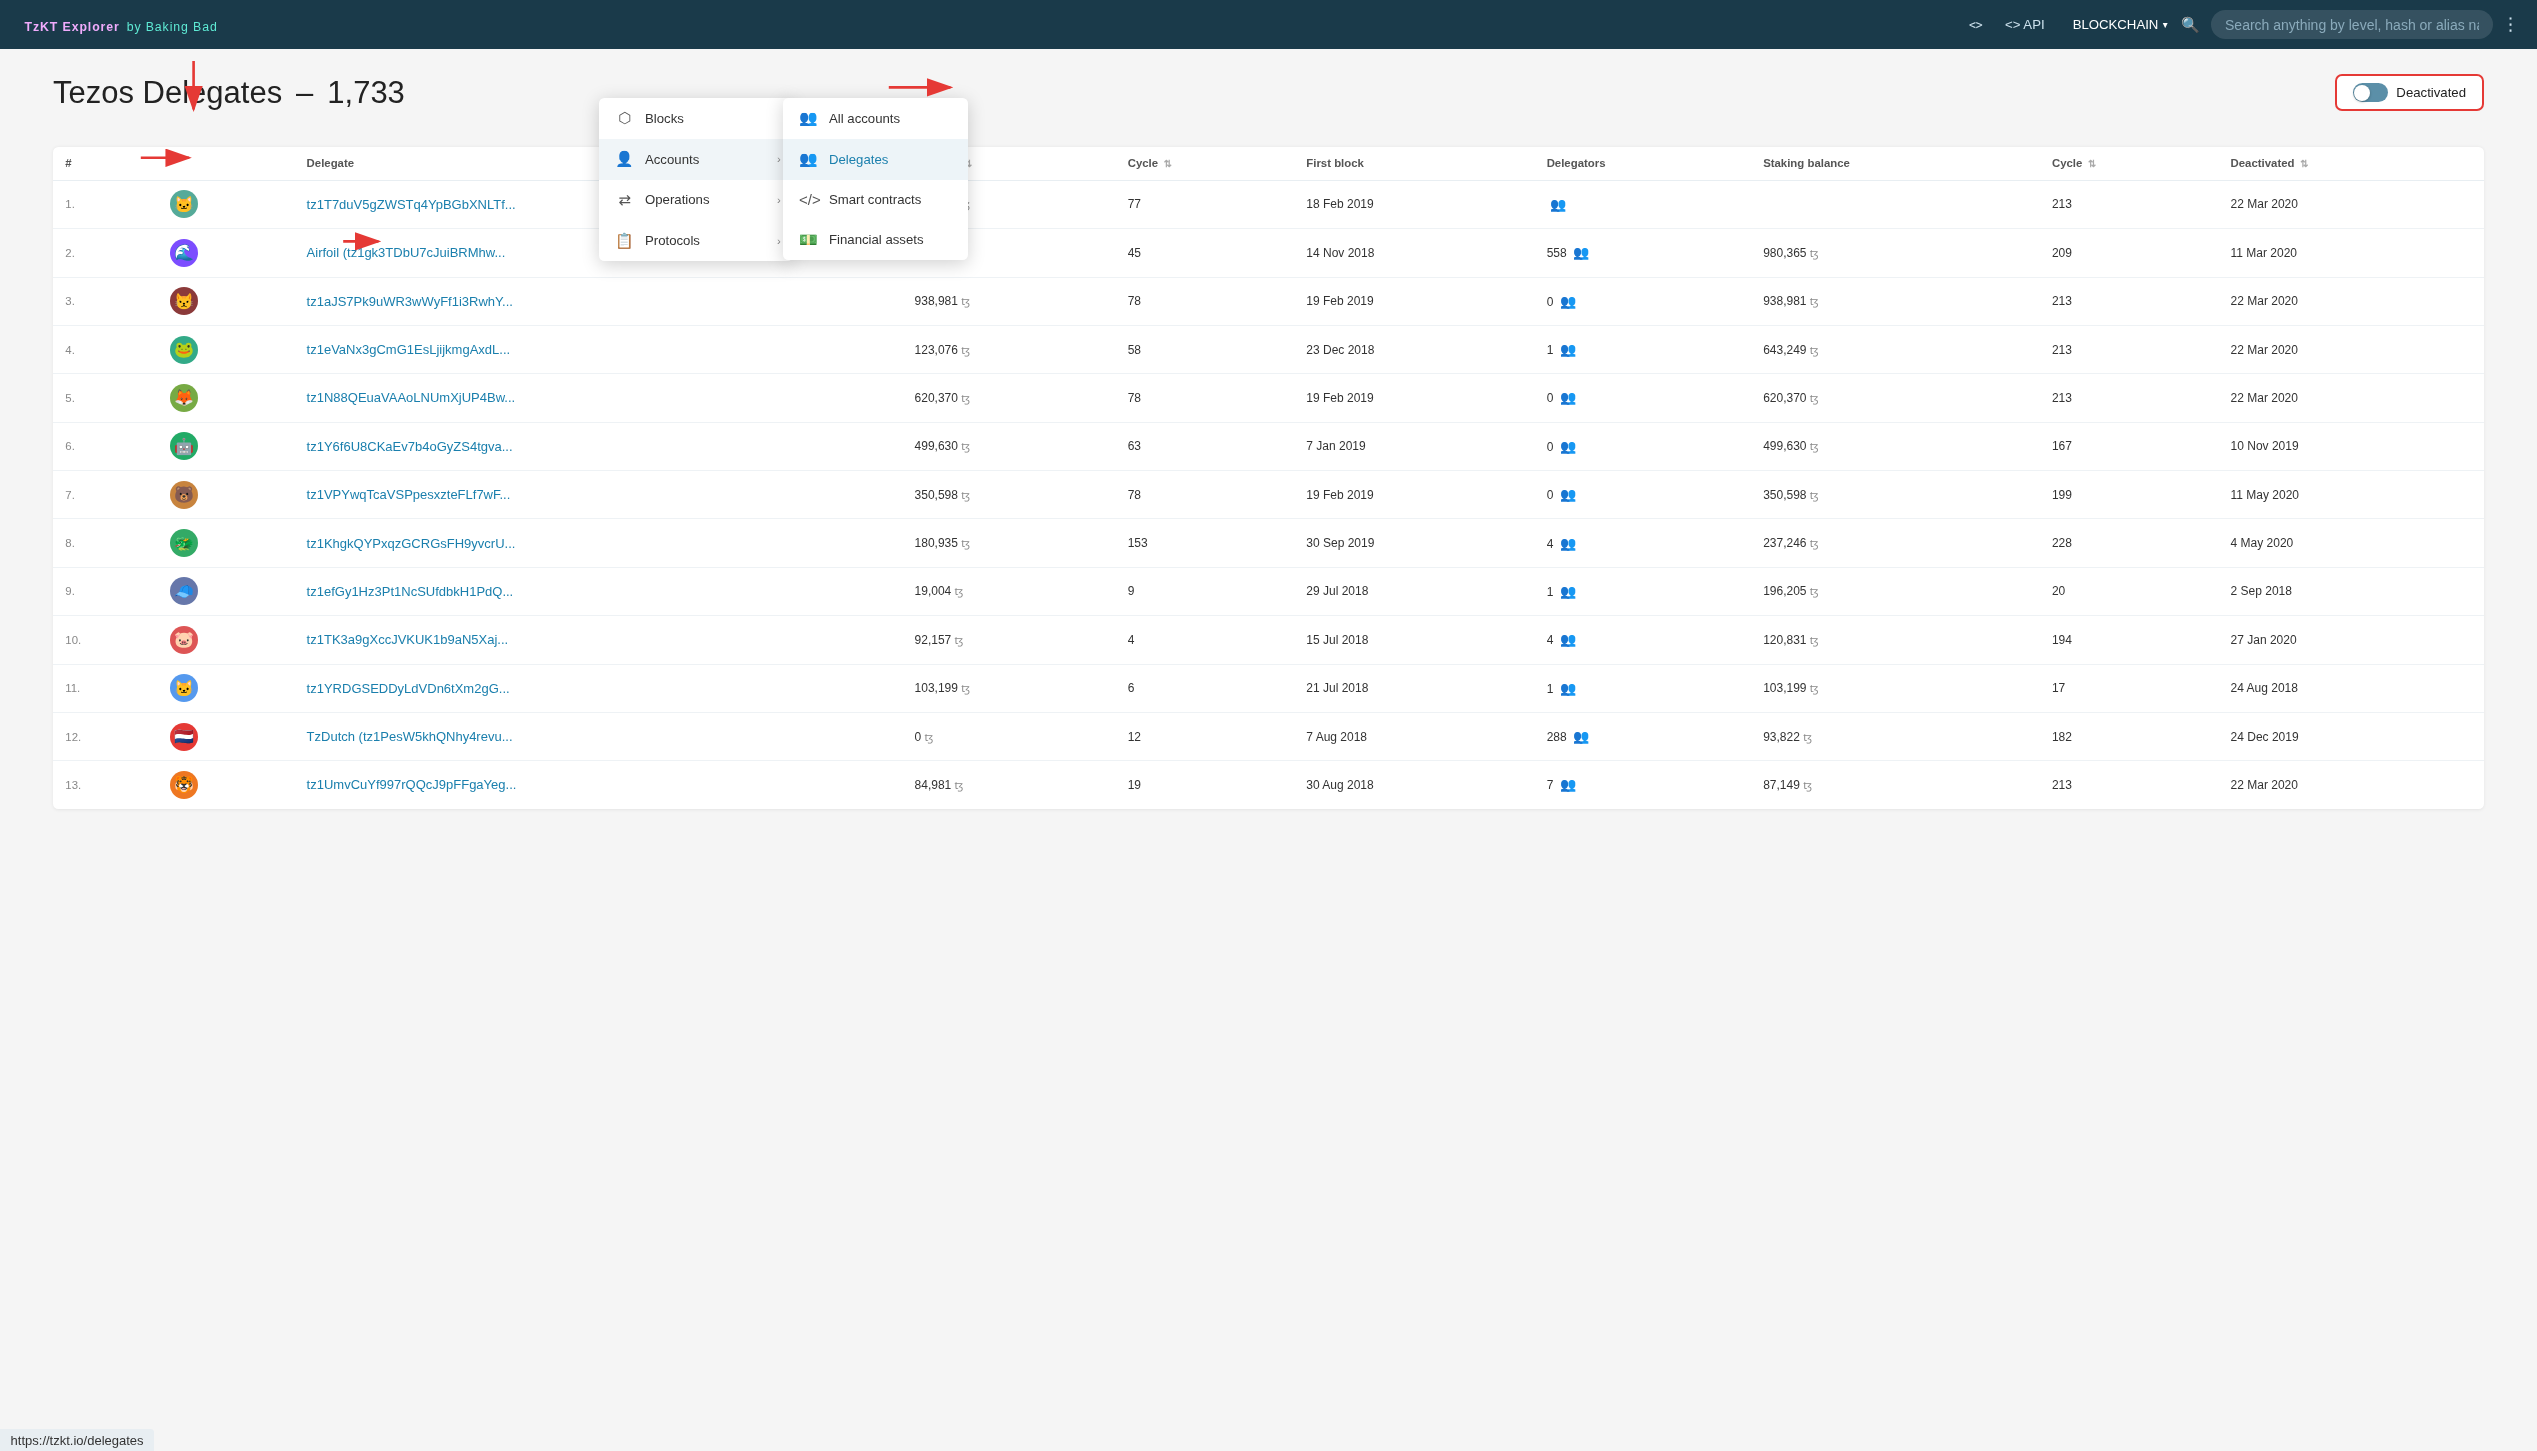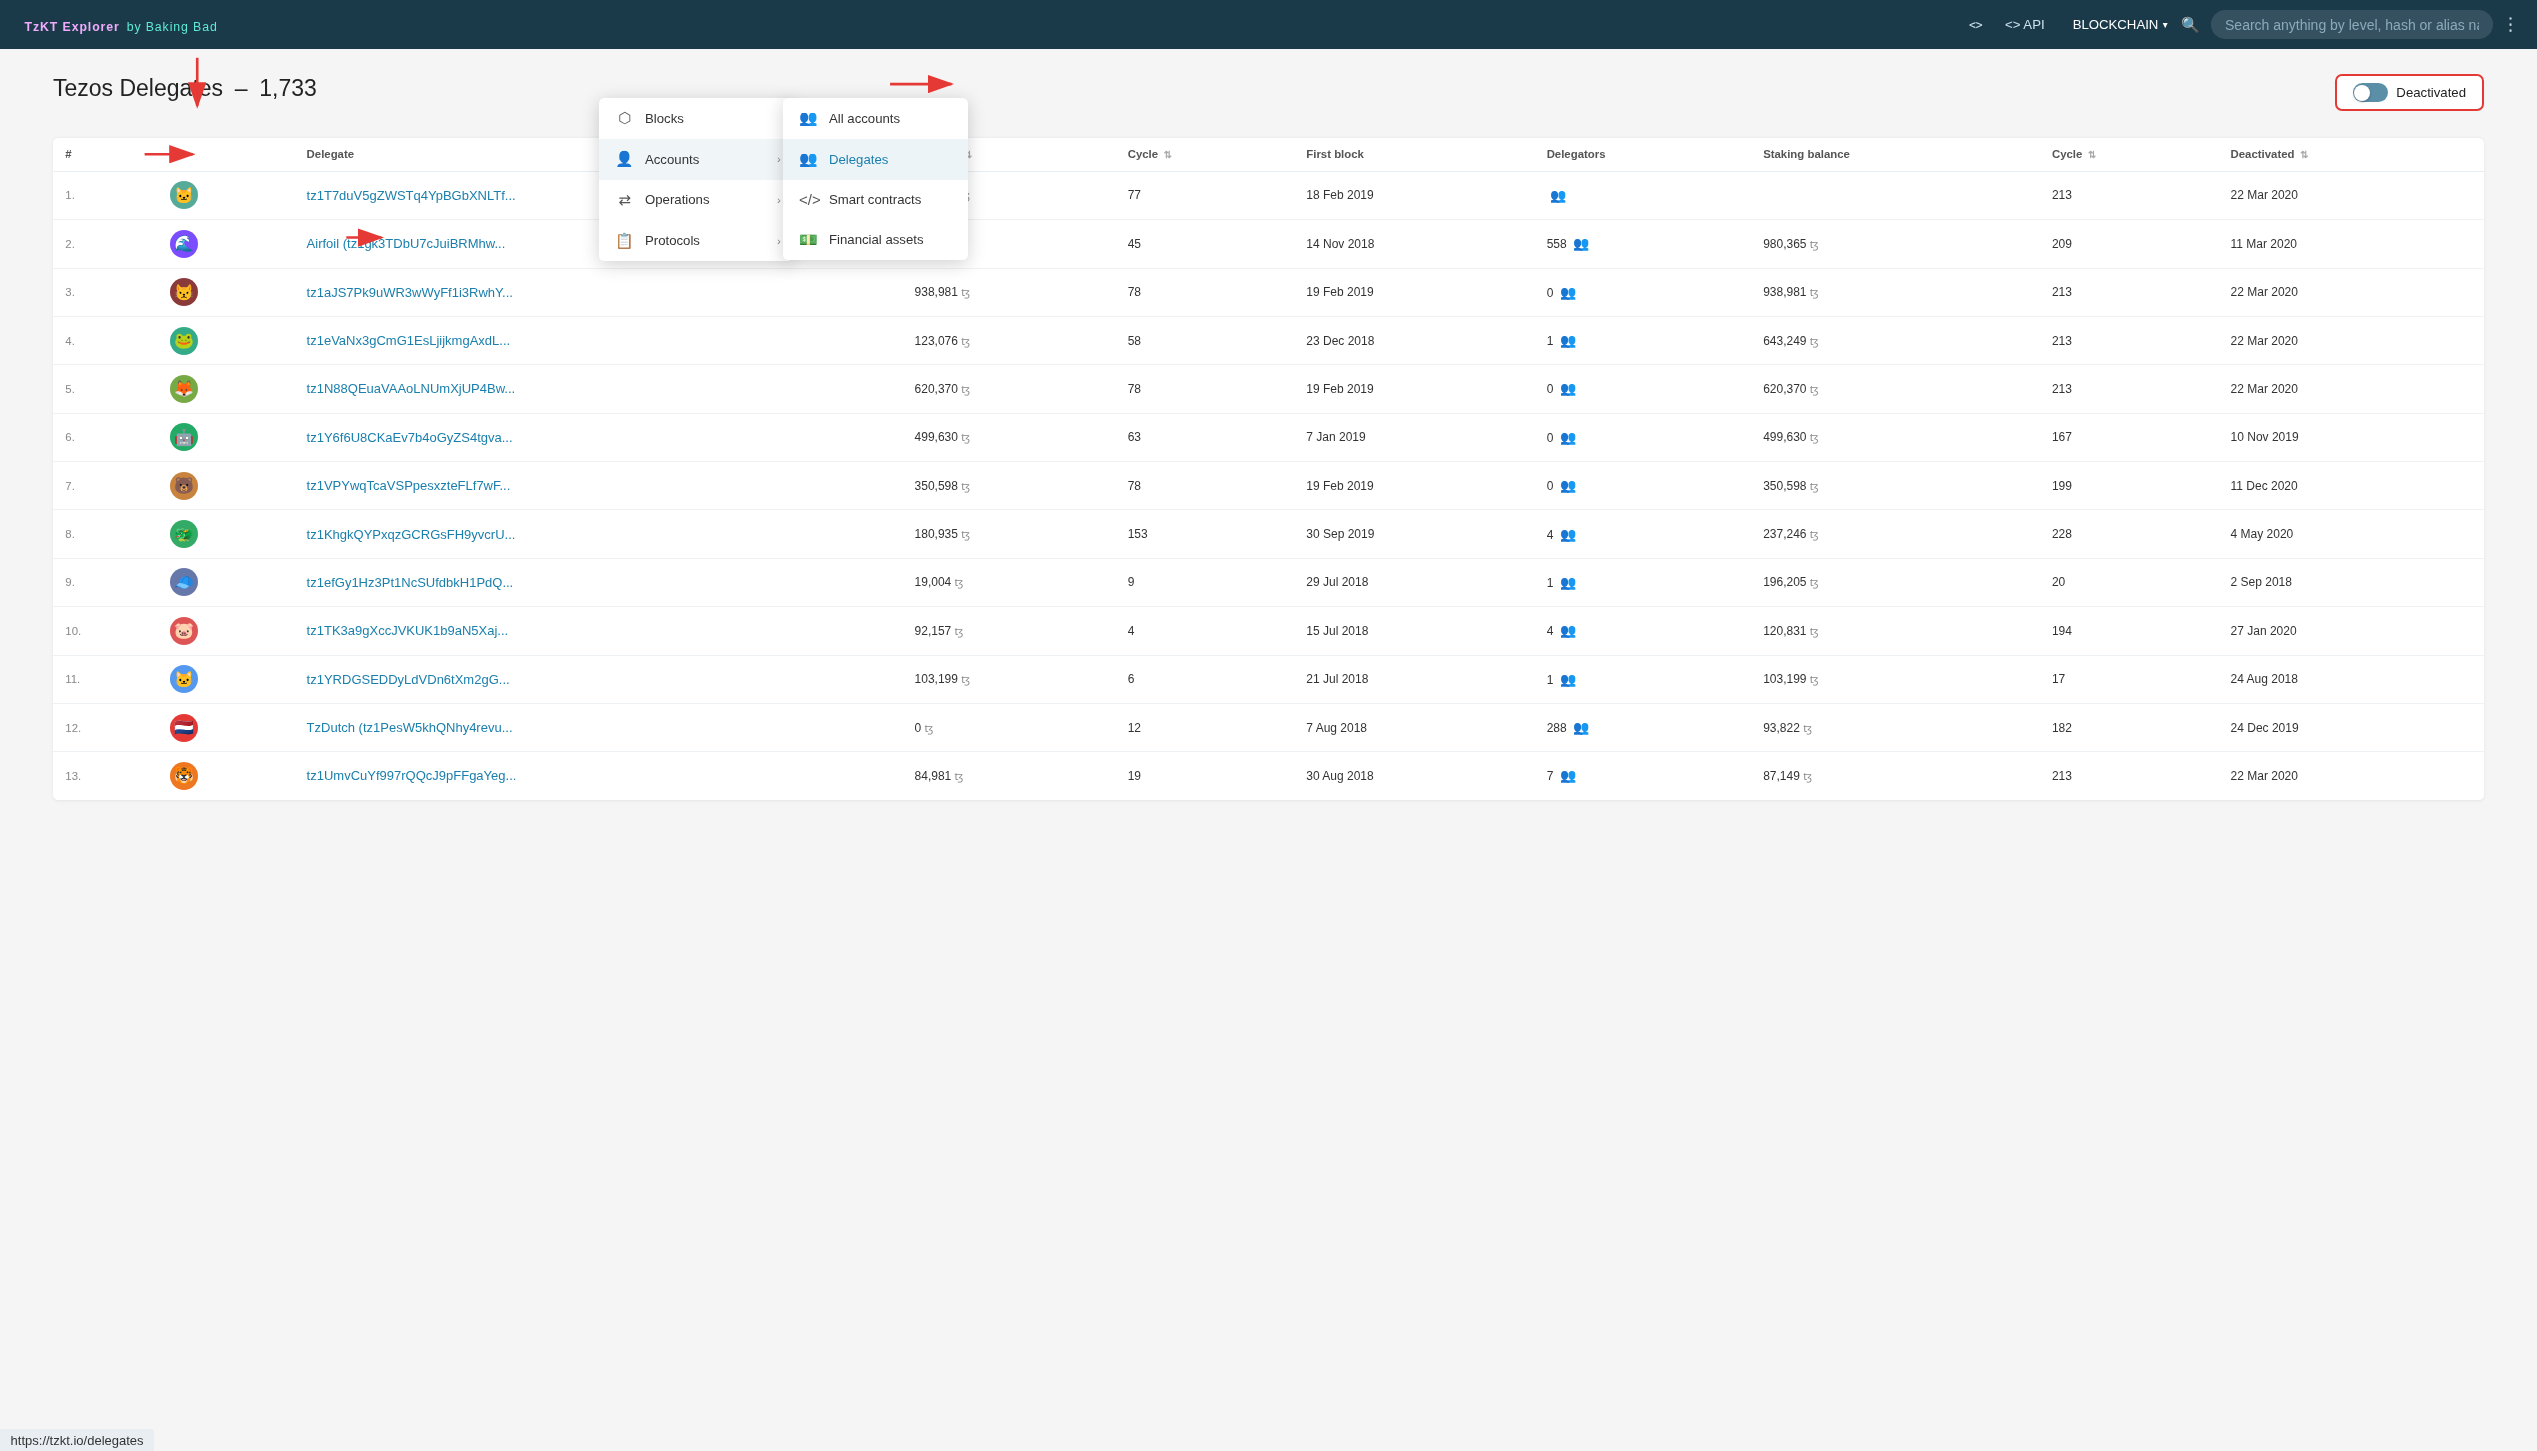--- a/index.html
+++ b/index.html
@@ -72,21 +72,21 @@
       margin-left: 10.6px;
       font-size: 15px;
     }
 
     
     .main {
       padding: 26.4px 53px;
       position: relative;
     }
     .page-title {
-      font-size: 23px;
+      font-size: 31px;
       font-weight: 400;
       color: #222;
       margin-bottom: 17.6px;
     }
 
     
     .table-wrap {
       background: #fff;
       border-radius: 5.3px;
       box-shadow: 0 0.9px 3.5px rgba(0,0,0,0.07);
@@ -448,21 +448,21 @@
     </td>
     <td>
       <a href="#" class="delegate-link">tz1VPYwqTcaVSPpesxzteFLf7wF...</a>
     </td>
     <td>350,598 <span class="tez-sym">ꜩ</span></td>
     <td>78</td>
     <td>19 Feb 2019</td>
     <td>0 <span class="delegators-icon">👥</span></td>
     <td>350,598 <span class="tez-sym">ꜩ</span></td>
     <td>199</td>
-    <td>11 Dec 2020</td>
+    <td>11 May 2020</td>
   </tr>
           <tr>
     <td><span class="row-num">8.</span></td>
     <td>
       <div class="avatar av8" style="background:#3a6;display:flex;align-items:center;justify-content:center;font-size:16px;">
         🐲
       </div>
     </td>
     <td>
       <a href="#" class="delegate-link">tz1KhgkQYPxqzGCRGsFH9yvcrU...</a>

